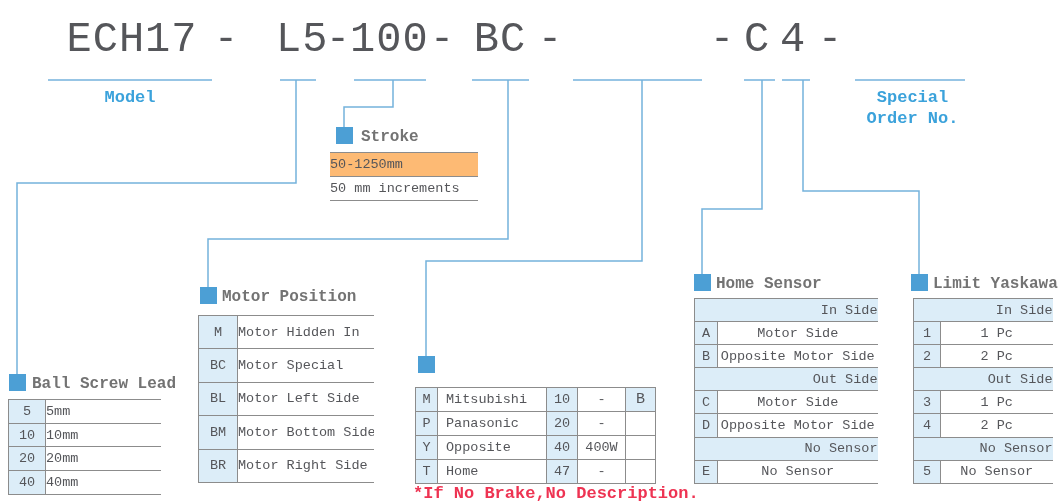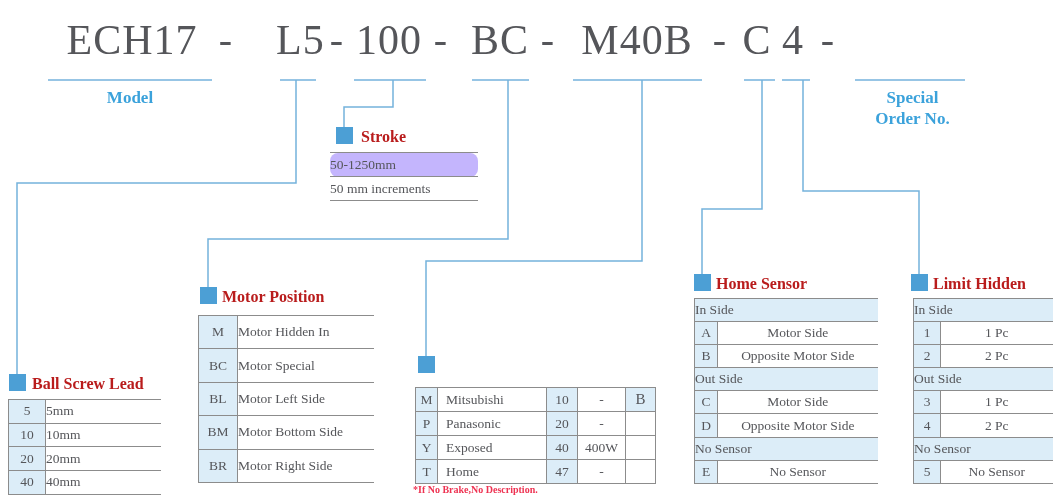--- a/index.html
+++ b/index.html
@@ -1,67 +1,67 @@
 <!DOCTYPE html>
 <html><head>
 <meta charset="utf-8">
 <style>
   html,body{margin:0;padding:0;background:#ffffff;}
   .canvas{
     position:relative;width:1062px;height:502px;background:#ffffff;overflow:hidden;
-    font-family:Liberation Serif, serif;color:#55565a;
+    font-family:Liberation Mono, monospace;color:#55565a;
   }
   svg.lines{position:absolute;left:0;top:0;pointer-events:none;}
   
   .seg{
     position:absolute;top:14px;height:52px;line-height:52px;
     font-size:42px;letter-spacing:1px;color:#55565a;text-align:center;white-space:nowrap;
   }
   .seg.dash{font-size:40px;}
   
   .blue-label{
     position:absolute;color:#3ba2db;font-weight:bold;font-size:17px;
     text-align:center;line-height:21px;white-space:nowrap;
   }
   .sec-title{
-    position:absolute;color:#b91c1c;font-weight:bold;font-size:16px;white-space:nowrap;
+    position:absolute;color:#737373;font-weight:bold;font-size:16px;white-space:nowrap;
   }
   .marker{
     position:absolute;width:17px;height:17px;background:#4c9fd5;
   }
   
   table.tbl{
     position:absolute;border-collapse:collapse;table-layout:fixed;
     border-top:1px solid #8c8c8c;color:#55565a;
   }
   table.tbl td{
     border-bottom:1px solid #8c8c8c;font-size:13.5px;
     overflow:hidden;white-space:nowrap;padding:0;
   }
   td.code{
     background:#dcedf8;border-left:1px solid #8c8c8c;border-right:1px solid #8c8c8c;
     text-align:center;font-size:15px;
   }
   td.val{padding-left:11px;text-align:left;}
   td.center{text-align:center;}
   td.band{
-    background:#dcedf8;text-align:left;border-left:1px solid #8c8c8c;
+    background:#dcedf8;text-align:right;border-left:1px solid #8c8c8c;
   }
   
   .stroke-tbl td{height:23px;}
-  .stroke-tbl td.shade{background:#c4b5fd;border-radius:8px;}
+  .stroke-tbl td.shade{background:#fdba74;}
   .ball-tbl td{height:22.7px;}
   .motor-tbl td{height:32.4px;}
   .attach-tbl td{height:23px;border-left:1px solid #8c8c8c;border-right:1px solid #8c8c8c;}
   .attach-tbl td.brand{padding-left:8px;text-align:left;background:#ffffff;}
   .attach-tbl td.plain{background:#ffffff;text-align:center;}
   .attach-tbl td.brake-first{background:#dcedf8;text-align:center;font-size:15px;}
   .sensor-tbl td{height:22.1px;}
   .note{
-    position:absolute;color:#ee3352;font-weight:bold;font-size:10px;white-space:nowrap;
+    position:absolute;color:#ee3352;font-weight:bold;font-size:17px;white-space:nowrap;
   }
 </style>
 </head>
 <body>
 
 <div class="canvas">
 
   <svg class="lines" width="1062" height="502" viewBox="0 0 1062 502">
     <g stroke="#74b2dc" stroke-width="1.5" fill="none">
       <line x1="48" y1="80" x2="212" y2="80"></line>
@@ -82,21 +82,20 @@
   </svg>
 
   <span class="seg" style="left:52px;width:160px">ECH17</span>
   <span class="seg dash" style="left:214px;width:24px">-</span>
   <span class="seg" style="left:276px;width:44px">L5</span>
   <span class="seg dash" style="left:326px;width:22px">-</span>
   <span class="seg" style="left:350px;width:78px">100</span>
   <span class="seg dash" style="left:430px;width:22px">-</span>
   <span class="seg" style="left:468px;width:64px">BC</span>
   <span class="seg dash" style="left:538px;width:20px">-</span>
-  <span class="seg" style="left:570px;width:134px">M40B</span>
   <span class="seg dash" style="left:710px;width:20px">-</span>
   <span class="seg" style="left:742px;width:30px">C</span>
   <span class="seg" style="left:778px;width:30px">4</span>
   <span class="seg dash" style="left:818px;width:20px">-</span>
 
   <div class="blue-label" style="left:840px;top:87px;width:145px">
     <div>Special</div>
     <div>Order No.</div>
   </div>
   <div class="blue-label" style="left:60px;top:87px;width:140px">Model</div>
@@ -109,21 +108,21 @@
 
   <div class="marker" style="left:200px;top:287px"></div>
   <div class="sec-title" style="left:222px;top:288px">Motor Position</div>
 
   <div class="marker" style="left:418px;top:356px"></div>
 
   <div class="marker" style="left:694px;top:274px"></div>
   <div class="sec-title" style="left:716px;top:275px">Home Sensor</div>
 
   <div class="marker" style="left:911px;top:274px"></div>
-  <div class="sec-title" style="left:933px;top:275px">Limit Hidden</div>
+  <div class="sec-title" style="left:933px;top:275px">Limit Yaskawa</div>
 
   <table class="tbl stroke-tbl" style="left:330px;top:152px;width:148px">
     <tbody>
         <tr>
       <td class="val shade">50-1250mm</td>
     </tr>
     <tr>
       <td class="val">50 mm increments</td>
     </tr>
   </tbody>
@@ -201,21 +200,21 @@
     </tr>
     <tr>
       <td class="code">P</td>
       <td class="brand">Panasonic</td>
       <td class="code">20</td>
       <td class="plain">-</td>
       <td class="plain"></td>
     </tr>
     <tr>
       <td class="code">Y</td>
-      <td class="brand">Exposed</td>
+      <td class="brand">Opposite</td>
       <td class="code">40</td>
       <td class="plain">400W</td>
       <td class="plain"></td>
     </tr>
     <tr>
       <td class="code">T</td>
       <td class="brand">Home</td>
       <td class="code">47</td>
       <td class="plain">-</td>
       <td class="plain"></td>

